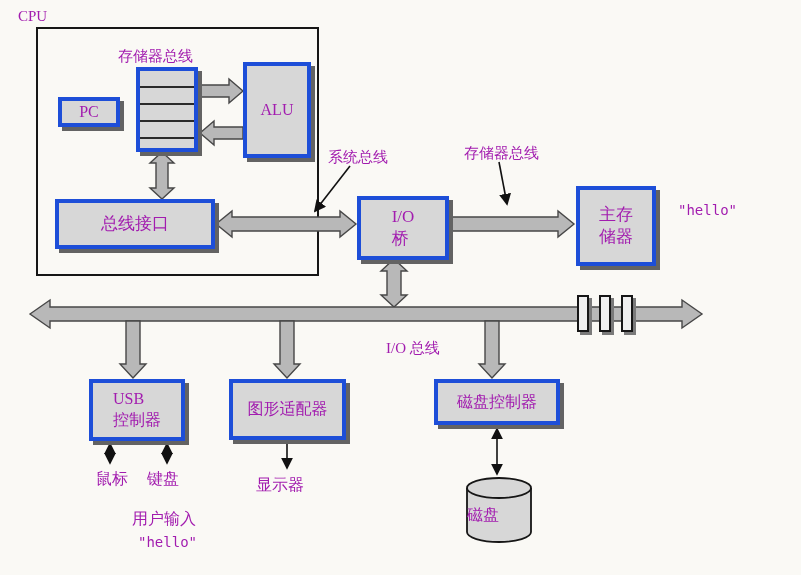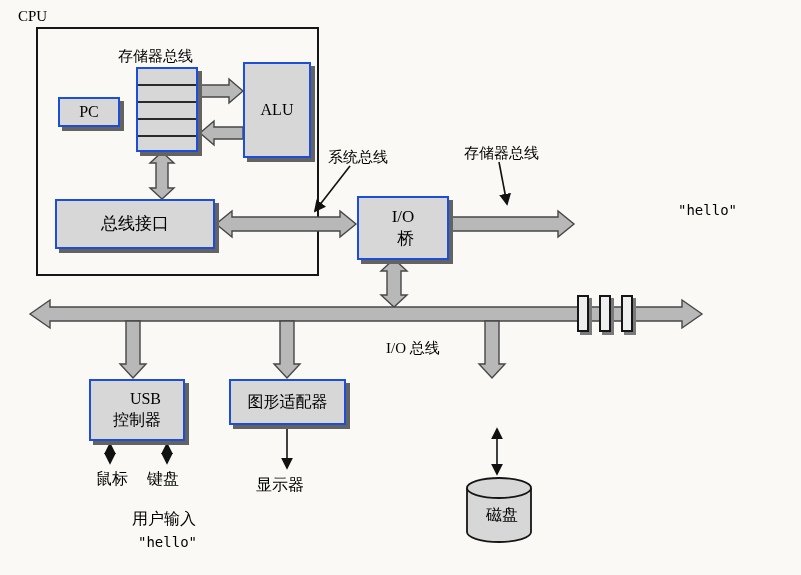--- a/index.html
+++ b/index.html
@@ -1,21 +1,21 @@
 <!DOCTYPE html>
 <html><head>
 <meta charset="utf-8">
 <style>
   html,body{margin:0;padding:0}
   .stage{position:relative;width:801px;height:575px;background:#faf9f5;overflow:hidden;
-         font-family:"Liberation Serif",serif;color:#000000}
+         font-family:"Liberation Serif",serif;color:#a21caf}
   .outline{position:absolute;box-sizing:border-box;border:2px solid #161616;background:transparent;z-index:1}
-  .box{position:absolute;box-sizing:border-box;background:#d7d7d7;border:2px solid #1d4ed8;
+  .box{position:absolute;box-sizing:border-box;background:#d7d7d7;border:4px solid #1d4ed8;
        box-shadow:4px 4px 0 #636363;display:flex;align-items:center;justify-content:center;
-       text-align:right;z-index:5;font-size:17px;line-height:1.3}
+       text-align:left;z-index:5;font-size:17px;line-height:1.3}
   .pre{white-space:pre-line}
   .lbl{position:absolute;z-index:7;font-size:15px;white-space:pre-line;line-height:1.6}
   .mono{font-family:"DejaVu Sans Mono",monospace;font-size:14px}
   .regfile{background:repeating-linear-gradient(#d7d7d7 0 15px,#2a2a2a 15px 17px)}
   .slot{position:absolute;box-sizing:border-box;width:12px;height:37px;background:#efefef;
         border:2px solid #161616;box-shadow:3px 3px 0 #7a7a7a;z-index:6}
   svg.arrows{position:absolute;left:0;top:0;z-index:3}
   .thick{fill:#b8b8b8;stroke:#474747;stroke-width:1.4}
   .thin{stroke:#111;stroke-width:1.6;fill:none}
   .cyl{fill:#d7d7d7;stroke:#161616;stroke-width:1.8}
@@ -73,31 +73,34 @@
   <div class="box" style="left:58px;top:97px;width:62px;height:30px;font-size:16px">PC</div>
   <div class="box" style="left:243px;top:62px;width:68px;height:96px;font-size:16px">ALU</div>
   <div class="box" style="left:55px;top:199px;width:160px;height:50px">总线接口</div>
 
   <div class="lbl" style="left:328px;top:145px">系统总线</div>
   <div class="lbl" style="left:464px;top:141px">存储器总线</div>
   <div class="lbl" style="left:386px;top:336px">I/O 总线</div>
 
   <div class="box pre" style="left:357px;top:196px;width:92px;height:64px">I/O
 桥</div>
+  <div class="box pre" style="left:576px;top:186px;width:80px;height:80px">主存
+储器</div>
   <div class="lbl mono" style="left:678px;top:199px">"hello"</div>
 
   <div class="slot" style="left:577px;top:295px"></div>
   <div class="slot" style="left:599px;top:295px"></div>
   <div class="slot" style="left:621px;top:295px"></div>
 
   <div class="box pre" style="left:89px;top:379px;width:96px;height:62px;font-size:16px">USB
 控制器</div>
-  <div class="box" style="left:229px;top:379px;width:117px;height:46px;font-size:16px">图形适配器</div>
+  <div class="box" style="left:229px;top:379px;width:117px;height:61px;font-size:16px">图形适配器</div>
+  <div class="box" style="left:434px;top:379px;width:126px;height:46px;font-size:16px">磁盘控制器</div>
 
   <div class="lbl" style="left:96px;top:466px;font-size:16px">鼠标</div>
   <div class="lbl" style="left:147px;top:466px;font-size:16px">键盘</div>
   <div class="lbl" style="left:256px;top:472px;font-size:16px">显示器</div>
-  <div class="lbl" style="left:467px;top:502px;width:51px;text-align:right;font-size:16px;z-index:7">磁盘</div>
+  <div class="lbl" style="left:467px;top:502px;width:51px;text-align:left;font-size:16px;z-index:7">磁盘</div>
 
   <div class="lbl" style="left:132px;top:506px;font-size:16px">用户输入</div>
   <div class="lbl mono" style="left:138px;top:531px">"hello"</div>
 
 </div>
 
 </body></html>

